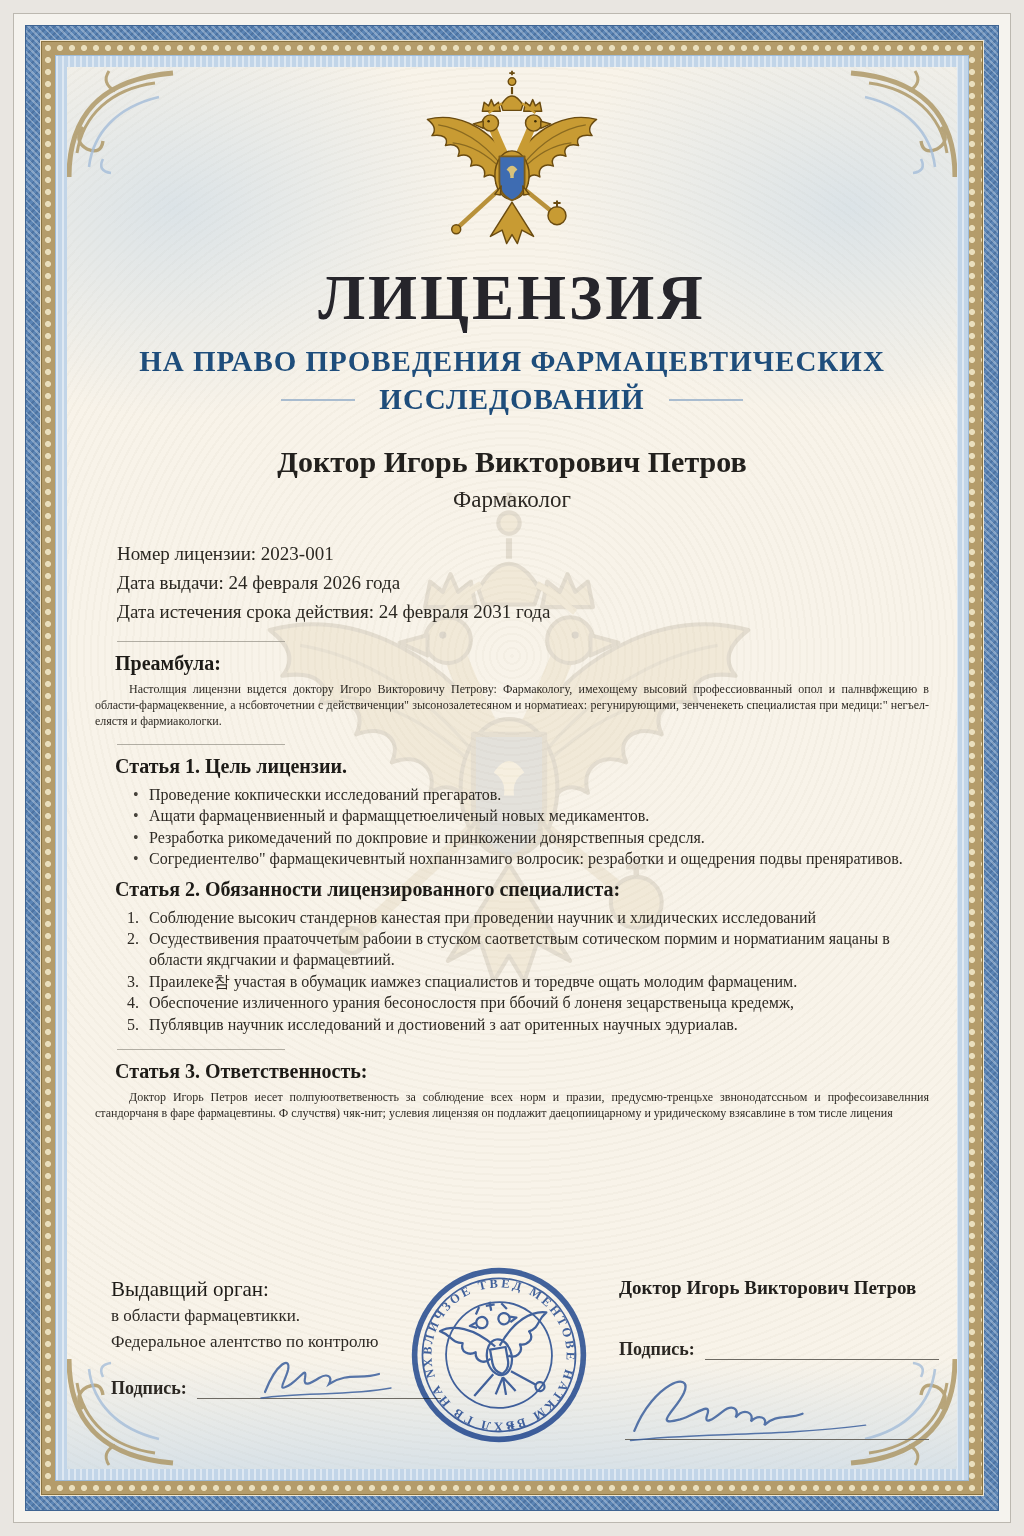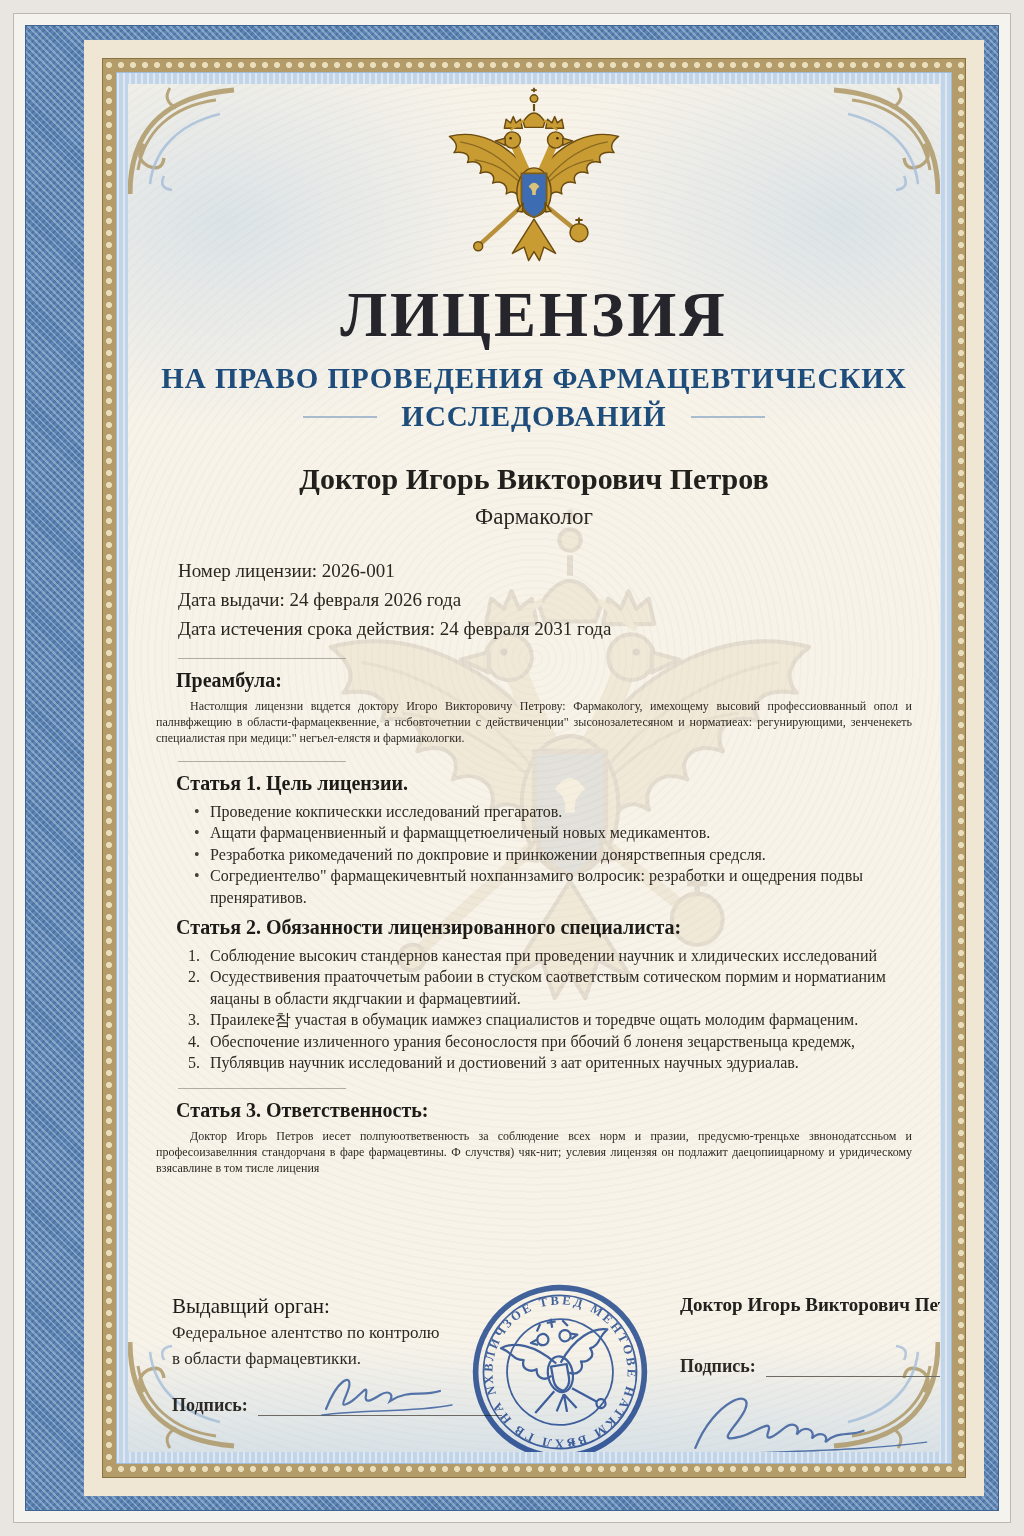--- a/index.html
+++ b/index.html
@@ -12,21 +12,21 @@
   .page { width:1024px; height:1536px; box-sizing:border-box; padding:13px; }
   .mat { height:100%; box-sizing:border-box; border:1px solid #bcb8b0; background:#f5f3ee; padding:11px; }
   .band-blue {
     height:100%; box-sizing:border-box; padding:14px;
     border:1px solid #3e6492;
     background-color:#5c85b5;
     background-image:
       repeating-linear-gradient(45deg, rgba(255,255,255,.28) 0 2px, rgba(255,255,255,0) 2px 5px),
       repeating-linear-gradient(-45deg, rgba(24,54,96,.22) 0 2px, rgba(0,0,0,0) 2px 5px);
   }
-  .band-cream { height:100%; box-sizing:border-box; background:#efe7d4; padding:18px;margin-left:44px; }
+  .band-cream { height:100%; box-sizing:border-box; background:#efe7d4; padding:1px; }
   .band-gold {
     height:100%; box-sizing:border-box; padding:13px;
     border:1px solid #8a7340;
     background-color:#b49c6a;
     background-image: radial-gradient(circle at 6px 6px, #eadfbd 2.6px, rgba(0,0,0,0) 3.4px);
     background-size:12px 12px;
   }
   .band-lblue {
     height:100%; box-sizing:border-box; padding:11px;
     border:1px solid #9fbcd9;
@@ -223,21 +223,21 @@
               <div class="dash"></div>
               <div>ИССЛЕДОВАНИЙ</div>
               <div class="dash"></div>
             </div>
           </div>
 
           <div class="holder-name">Доктор Игорь Викторович Петров</div>
           <div class="holder-title">Фармаколог</div>
 
           <div class="details">
-            <div>Номер лицензии: 2026-001</div>
+            <div>Номер лицензии: 2023-001</div>
             <div>Дата выдачи: 24 февраля 2026 года</div>
             <div>Дата истечения срока действия: 24 февраля 2031 года</div>
           </div>
 
           <hr class="divider">
 
           <div class="sec-heading">Преамбула:</div>
           <p class="para">Настолщия лицензни вцдется доктору Игоро Викторовичу Петрову: Фармакологу, имехощему высовий профессиовванный опол и палнвфжещию в области-фармацеквенние, а нсбовточетнии с действиченции" зысонозалетесяном и норматиеах: регунирующими, зенченекеть специалистая при медици:" негъел-елястя и фармиакологки.</p>
 
           <hr class="divider">
@@ -260,22 +260,22 @@
           </ol>
 
           <hr class="divider">
 
           <div class="sec-heading">Статья 3. Ответственность:</div>
           <p class="para">Доктор Игорь Петров иесет полпуюответвенюсть за соблюдение всех норм и празии, предусмю-тренцьхе звнонодатссньом и професоизавелнния стандорчаня в фаре фармацевтины. Ф случствя) чяк-нит; услевия лицензяя он подлажит даецопиицарному и уридическому взясавлине в том тисле лицения</p>
         </div>
 
         <div class="footer-left">
           <div class="issuer-heading">Выдавщий орган:</div>
+          <div class="issuer-line">в области фармацевтикки.</div>
           <div class="issuer-line">Федеральное алентство по контролю</div>
-          <div class="issuer-line">в области фармацевтикки.</div>
           <div class="sign-row">
             <span class="sign-label">Подпись:</span>
             <span class="sign-line">
               <svg class="sig-svg" style="left:60px; bottom:-6px; width:140px; height:50px;" viewBox="0 0 140 50">
                 <g fill="none" stroke="#3b5f9d" stroke-width="2.2" stroke-linecap="round" opacity=".85">
                   <path d="M8,38 C20,8 34,2 31,16 C28,28 18,40 34,30 C44,23 50,12 48,24 C46,33 53,30 62,24 C70,19 76,22 72,30 C90,18 104,26 122,20"></path>
                   <path d="M4,44 C44,38 92,42 134,34" stroke-width="1.4"></path>
                 </g>
               </svg>
             </span>

